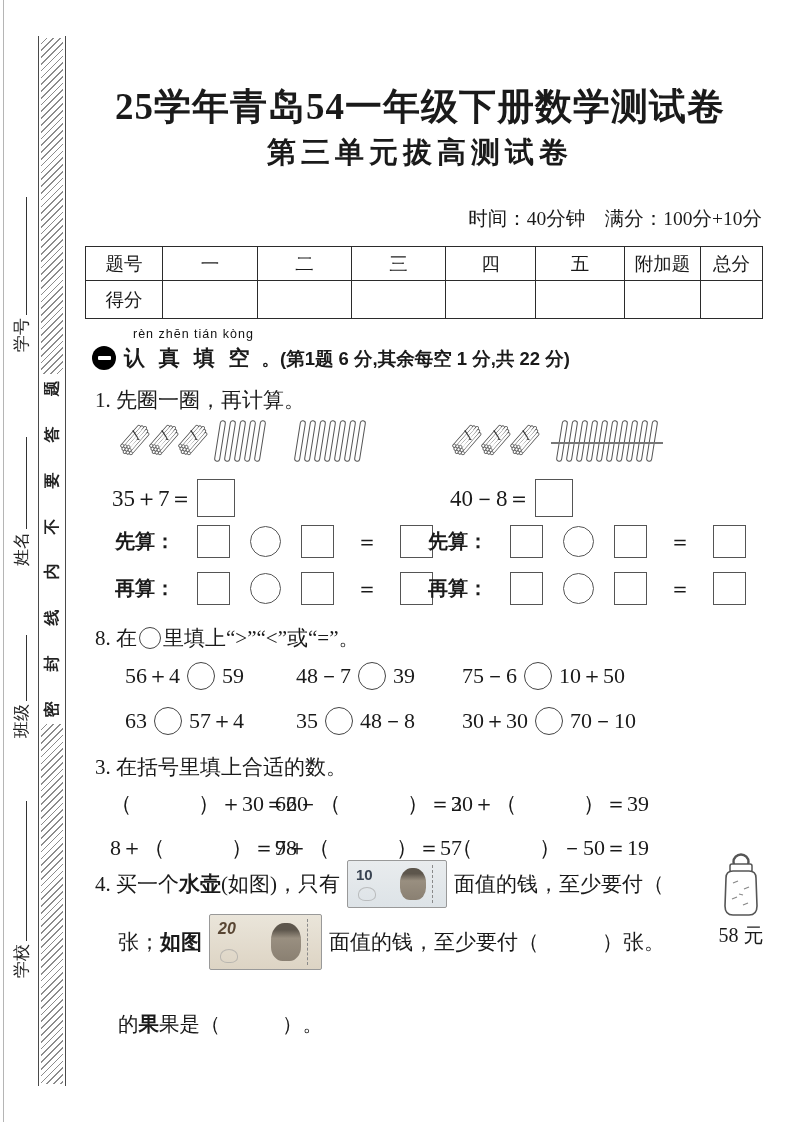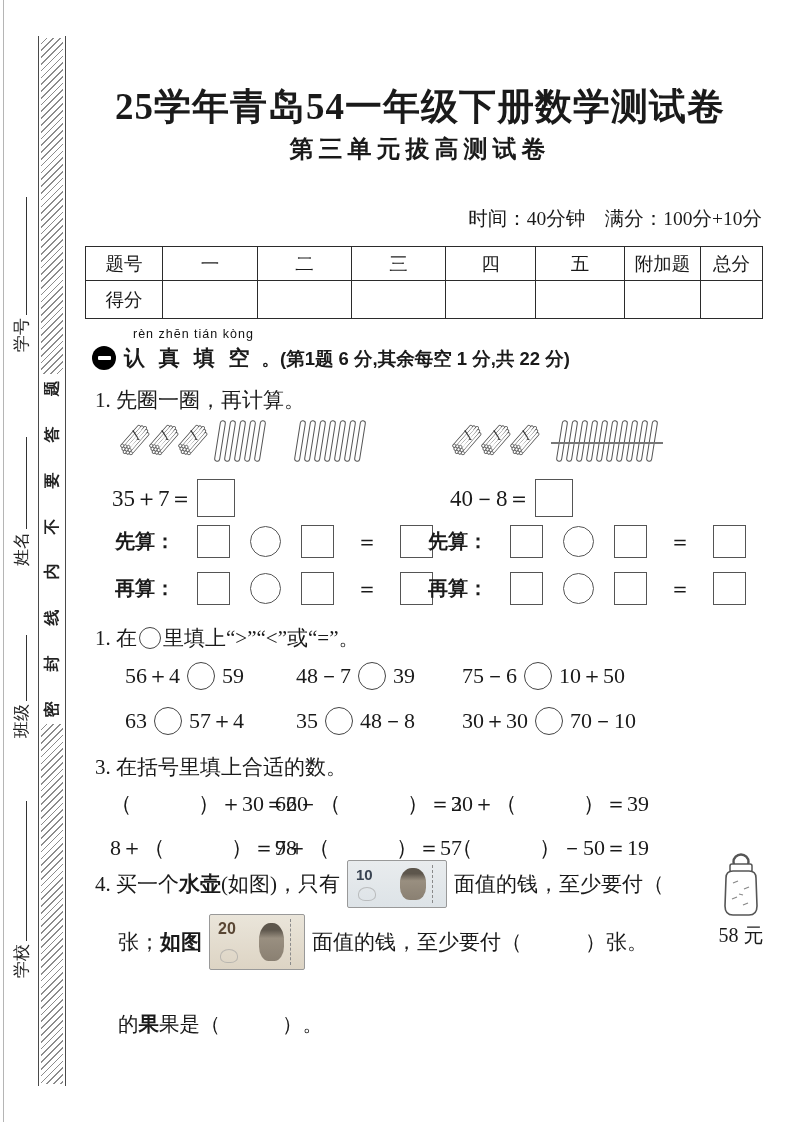--- a/index.html
+++ b/index.html
@@ -23,21 +23,21 @@
   .seal-chars span { transform:rotate(-90deg); font-size:16px; font-weight:bold; color:#222;
                      font-family:"Liberation Sans","DejaVu Sans",sans-serif; }
   .mfield { position:absolute; left:9px; transform:rotate(-90deg); transform-origin:0 0;
             white-space:nowrap; font-size:17px; color:#222; }
   .fline { display:inline-block; border-bottom:1.4px solid #333; height:1.05em; margin-left:3px; }
 
   
   .title1 { position:absolute; left:70px; top:82px; width:700px; text-align:center;
             font-size:37px; font-weight:bold; letter-spacing:1px; white-space:nowrap; }
   .title2 { position:absolute; left:70px; top:133px; width:700px; text-align:center;
-            font-size:24px; font-weight:bold; letter-spacing:5px; white-space:nowrap;font-family:Liberation Mono, monospace; }
+            font-size:29px; font-weight:bold; letter-spacing:5px; white-space:nowrap;font-family:Liberation Mono, monospace; }
   .meta   { position:absolute; left:85px; top:205px; width:677px; text-align:right;
             font-size:19.5px; white-space:nowrap; }
 
   
   table.score { position:absolute; left:85px; top:246px; width:677px;
                 border-collapse:collapse; table-layout:fixed; }
   table.score td { border:1.6px solid #2b2b2b; text-align:center; font-size:18.5px; padding:0; }
   table.score tr:first-child td { height:34px; }
   table.score tr:last-child td { height:38px; }
 
@@ -84,21 +84,21 @@
   .cmp { display:flex; align-items:center; gap:7px; font-size:22px; white-space:nowrap; }
   .cmp-circle { width:28px; height:28px; border:1.3px solid #444; border-radius:50%; flex:0 0 auto; }
   #q3-grid { position:absolute; left:110px; top:789px; display:grid;
              grid-template-columns:165px 176px auto; row-gap:14px; font-size:22px; white-space:nowrap; }
 
   
   .q4line { position:absolute; display:flex; align-items:center; font-size:21px; white-space:nowrap; }
   .bill { position:relative; display:inline-block; border:1px solid #999; border-radius:2px;
           vertical-align:middle; margin:0 7px; flex:0 0 auto; }
   .bill10 { width:100px; height:48px; background:linear-gradient(#e9ecee,#dde3e7); }
-  .bill20 { width:96px; height:56px; background:linear-gradient(#eae5da,#ddd4c4); }
+  .bill20 { width:113px; height:56px; background:linear-gradient(#eae5da,#ddd4c4);font-style:italic; }
   .bill-num { position:absolute; left:8px; top:5px; font-size:15px; font-weight:bold;
               font-family:"Liberation Sans","DejaVu Sans",sans-serif; color:#3a4452; }
   .bill20 .bill-num { color:#594634; font-size:16px; }
   .bill-portrait { position:absolute; right:20px; top:15%; width:27%; height:70%;
                    background:linear-gradient(#5d564c 18%,#998f80 40%,#8a8072); border-radius:45% 45% 38% 38%; }
   .bill-stripe { position:absolute; right:7px; top:4px; bottom:4px; width:7px; border-left:1px dashed #8a8a8a; }
   .bill-emblem { position:absolute; left:10px; bottom:6px; width:18px; height:14px;
                  border:1px solid #a0a0a0; border-radius:50% 50% 40% 40%; opacity:.6; }
   .kettle-wrap { position:absolute; left:710px; top:853px; width:62px; text-align:center; }
   .kettle-price { font-size:20px; margin-top:1px; white-space:nowrap; }
@@ -440,21 +440,21 @@
   <div class="calc-row" style="left:428px; top:572px;">
     <span class="calc-label">再算：</span>
     <span class="cbox"></span>
     <span class="ccircle"></span>
     <span class="cbox"></span>
     <span class="ceq">＝</span>
     <span class="cbox"></span>
   </div>
 
   <div class="qtext" style="left:95px; top:624px;">
-    <span>1. 在</span><span class="inline-circle"></span><span>里填上“&gt;”“&lt;”或“=”。</span>
+    <span>8. 在</span><span class="inline-circle"></span><span>里填上“&gt;”“&lt;”或“=”。</span>
   </div>
   <div id="q2-grid">
       <div class="cmp">
         <span>56＋4</span>
         <span class="cmp-circle"></span>
         <span>59</span>
       </div>
       <div class="cmp">
         <span>48－7</span>
         <span class="cmp-circle"></span>

